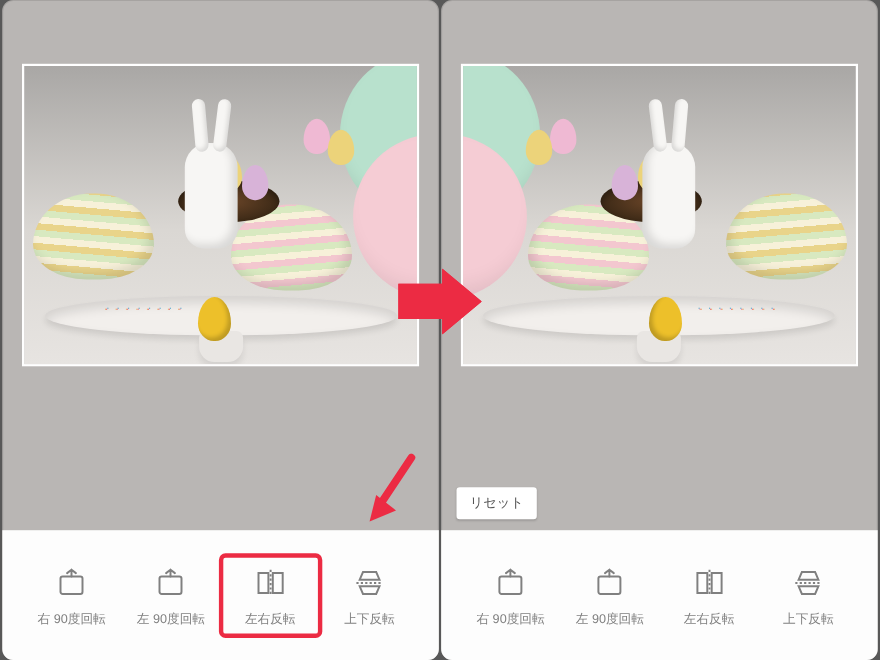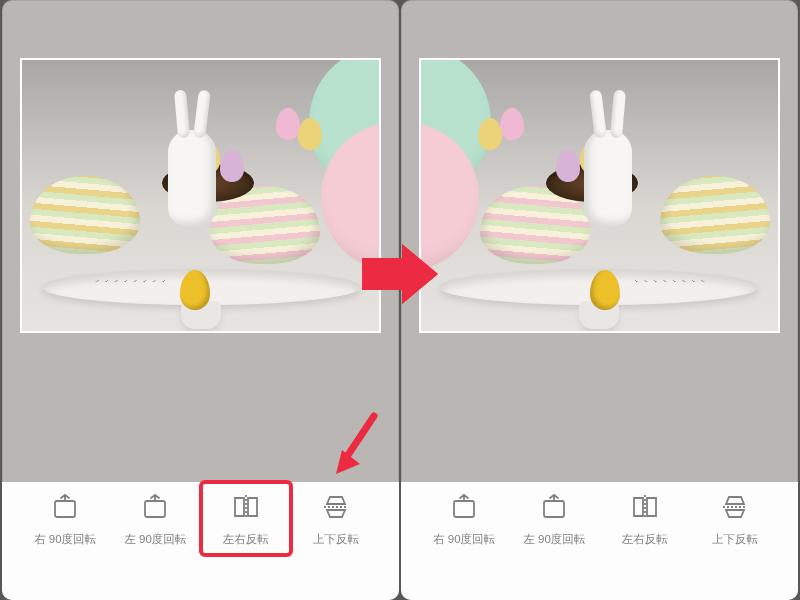--- a/index.html
+++ b/index.html
@@ -38,21 +38,21 @@
   .soloegg{position:absolute;width:30px;height:40px;border-radius:50% 50% 48% 48% / 60% 60% 40% 40%;background:#edc02a;box-shadow:-3px -3px 4px rgba(0,0,0,.2) inset}
 
   
   .scene.mir{transform:scaleX(-1)}
   .scene{position:absolute;inset:0}
 
   
   .reset{position:absolute;left:14px;bottom:128px;background:#fff;color:#555;font-size:12px;padding:6px 12px;border-radius:3px;box-shadow:0 1px 2px rgba(0,0,0,.15)}
 
   
-  .toolbar{position:absolute;left:0;right:0;bottom:0;height:118px;background:#fdfdfd;display:flex;justify-content:space-around;align-items:flex-start}
+  .toolbar{position:absolute;left:0;right:0;bottom:0;height:118px;background:#fdfdfd;display:flex;justify-content:space-around;align-items:center}
   .pad{width:18px}
   .tool{flex:1;display:flex;flex-direction:column;align-items:center;gap:8px;color:#808080;cursor:pointer;padding:8px 2px;border-radius:4px}
   .tool .lbl{font-size:11.5px;white-space:nowrap}
   .tool.selected{outline:4px solid #ec2b43;outline-offset:-2px}
   .ico{width:40px;height:34px;display:flex;align-items:center;justify-content:center}
   .ico svg{stroke:#808080;fill:none;stroke-width:1.8}
 
   
   .bigarrow{position:absolute;top:244px;left:50%;transform:translateX(-50%);width:76px;height:60px}
   .bigarrow svg{filter:drop-shadow(0 0 0 #ec2b43)}
@@ -168,20 +168,21 @@
           <span class="ear l"></span>
             <span class="ear r"></span>
             <div class="body"></div>
         </div>
         <span class="egg e1" style="left:254px;top:48px"></span>
         <span class="egg e2" style="left:276px;top:58px"></span>
         <span class="soloegg" style="left:158px;top:210px"></span>
       </div>
     </div>
 
+    <div class="reset">リセット</div>
 
     <div class="toolbar">
       <div class="pad"></div>
       <div class="tool">
         <span class="ico">
           <svg width="34" height="30" viewBox="0 0 34 30">
               <rect x="7" y="9" width="20" height="16" rx="2"></rect>
               <path d="M17 3 L17 9 M17 3 L13 6 M17 3 L21 6" stroke-linecap="round"></path>
             </svg>
         </span>

